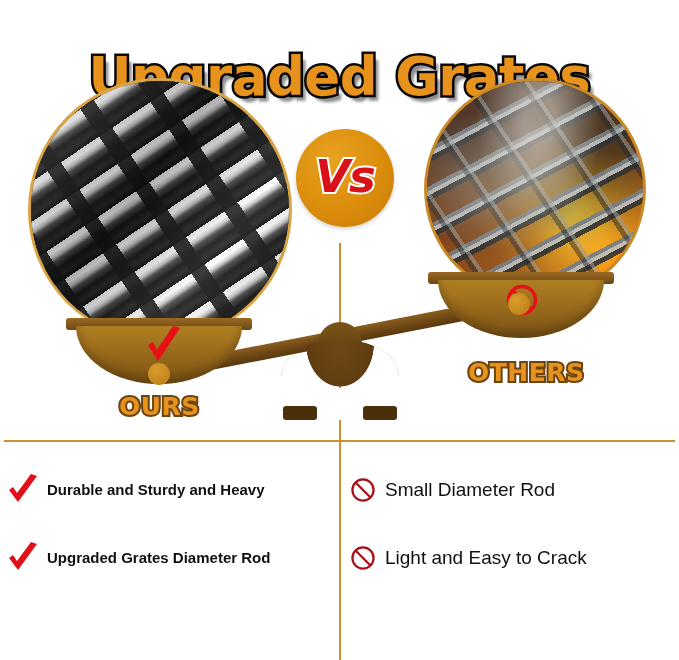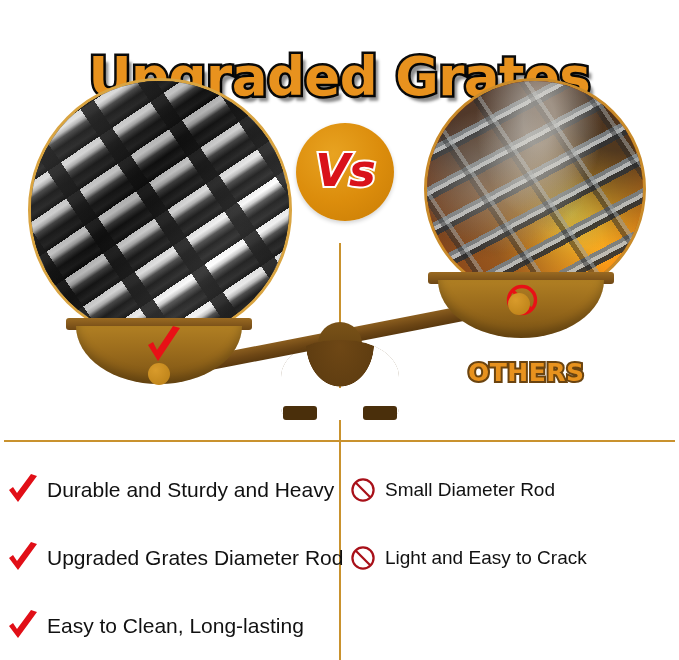--- a/index.html
+++ b/index.html
@@ -94,21 +94,21 @@
   }
   #photo-others .ash{
     position:absolute;inset:0;
     background:
       radial-gradient(ellipse at 52% 18%, rgba(225,222,214,0.55) 0 10%, rgba(0,0,0,0) 40%),
       radial-gradient(ellipse at 34% 46%, rgba(210,208,200,0.32) 0 12%, rgba(0,0,0,0) 44%);
   }
 
   
   #vs-badge{
-    position:absolute;left:296px;top:123px;width:98px;height:98px;border-radius:50%;
+    position:absolute;left:296px;top:129px;width:98px;height:98px;border-radius:50%;
     background:radial-gradient(circle at 38% 32%, #E8A321 0%, #DC8D0C 52%, #C87C05 100%);
     box-shadow:0 2px 4px rgba(0,0,0,0.18);
     text-decoration:underline;
   }
   #vs-text{
     position:absolute;left:0;top:50%;width:98px;transform:translateY(-52%);
     text-align:center;font-size:45px;font-weight:bold;font-style:italic;
     font-family:"DejaVu Sans","Liberation Sans",sans-serif;
     color:#D9121A;
     -webkit-text-stroke:4px #ffffff;
@@ -194,21 +194,21 @@
   #label-others{left:468px;top:358px;}
 
   
   #list-ours{position:absolute;left:6px;top:456px;width:330px;}
   #list-others{position:absolute;left:347px;top:456px;width:330px;}
   .feat-row{display:flex;align-items:center;height:68px;}
   .feat-icon{flex:0 0 auto;width:34px;height:34px;margin-right:7px;position:relative;}
   .feat-text{
     font-size:19px;color:#111111;line-height:1.1;white-space:nowrap;
   }
-  #list-ours .feat-text{font-weight:normal;font-size:21px;}
+  #list-ours .feat-text{font-weight:bold;font-size:15px;}
   #list-others .feat-text{font-weight:normal;font-size:19px;}
   #list-others .feat-icon{width:26px;height:26px;margin-right:9px;margin-left:3px;}
   #list-others .feat-row{height:68px;}
 </style>
 </head>
 <body>
 
 <div id="stage">
 
   <div id="title">Upgraded Grates</div>
@@ -263,40 +263,35 @@
   <div class="pivot-knob" id="knob-right"></div>
 
   <div id="fulcrum">
     <div class="cap"></div>
     <div class="body"></div>
     <div class="arch"></div>
     <div class="foot-l"></div>
     <div class="foot-r"></div>
   </div>
 
+  <div class="side-label" id="label-ours">OURS</div>
   <div class="side-label" id="label-others">OTHERS</div>
 
   <div id="list-ours">
     <div class="feat-row">
       <svg class="feat-icon" viewBox="0 0 34 34">
         <path d="M3 17 L12 29 L31 3 L25 1 L11 20 L7 14 Z" fill="#E10F17"></path>
       </svg>
       <span class="feat-text">Durable and Sturdy and Heavy</span>
     </div>
     <div class="feat-row">
       <svg class="feat-icon" viewBox="0 0 34 34">
         <path d="M3 17 L12 29 L31 3 L25 1 L11 20 L7 14 Z" fill="#E10F17"></path>
       </svg>
       <span class="feat-text">Upgraded Grates Diameter Rod</span>
-    </div>
-    <div class="feat-row">
-      <svg class="feat-icon" viewBox="0 0 34 34">
-        <path d="M3 17 L12 29 L31 3 L25 1 L11 20 L7 14 Z" fill="#E10F17"></path>
-      </svg>
-      <span class="feat-text">Easy to Clean, Long-lasting</span>
     </div>
   </div>
 
   <div id="list-others">
     <div class="feat-row">
       <svg class="feat-icon" viewBox="0 0 30 30">
         <circle cx="15" cy="15" r="12.2" fill="none" stroke="#A81019" stroke-width="2.6"></circle>
         <line x1="6.4" y1="6.4" x2="23.6" y2="23.6" stroke="#A81019" stroke-width="2.6"></line>
       </svg>
       <span class="feat-text">Small Diameter Rod</span>

